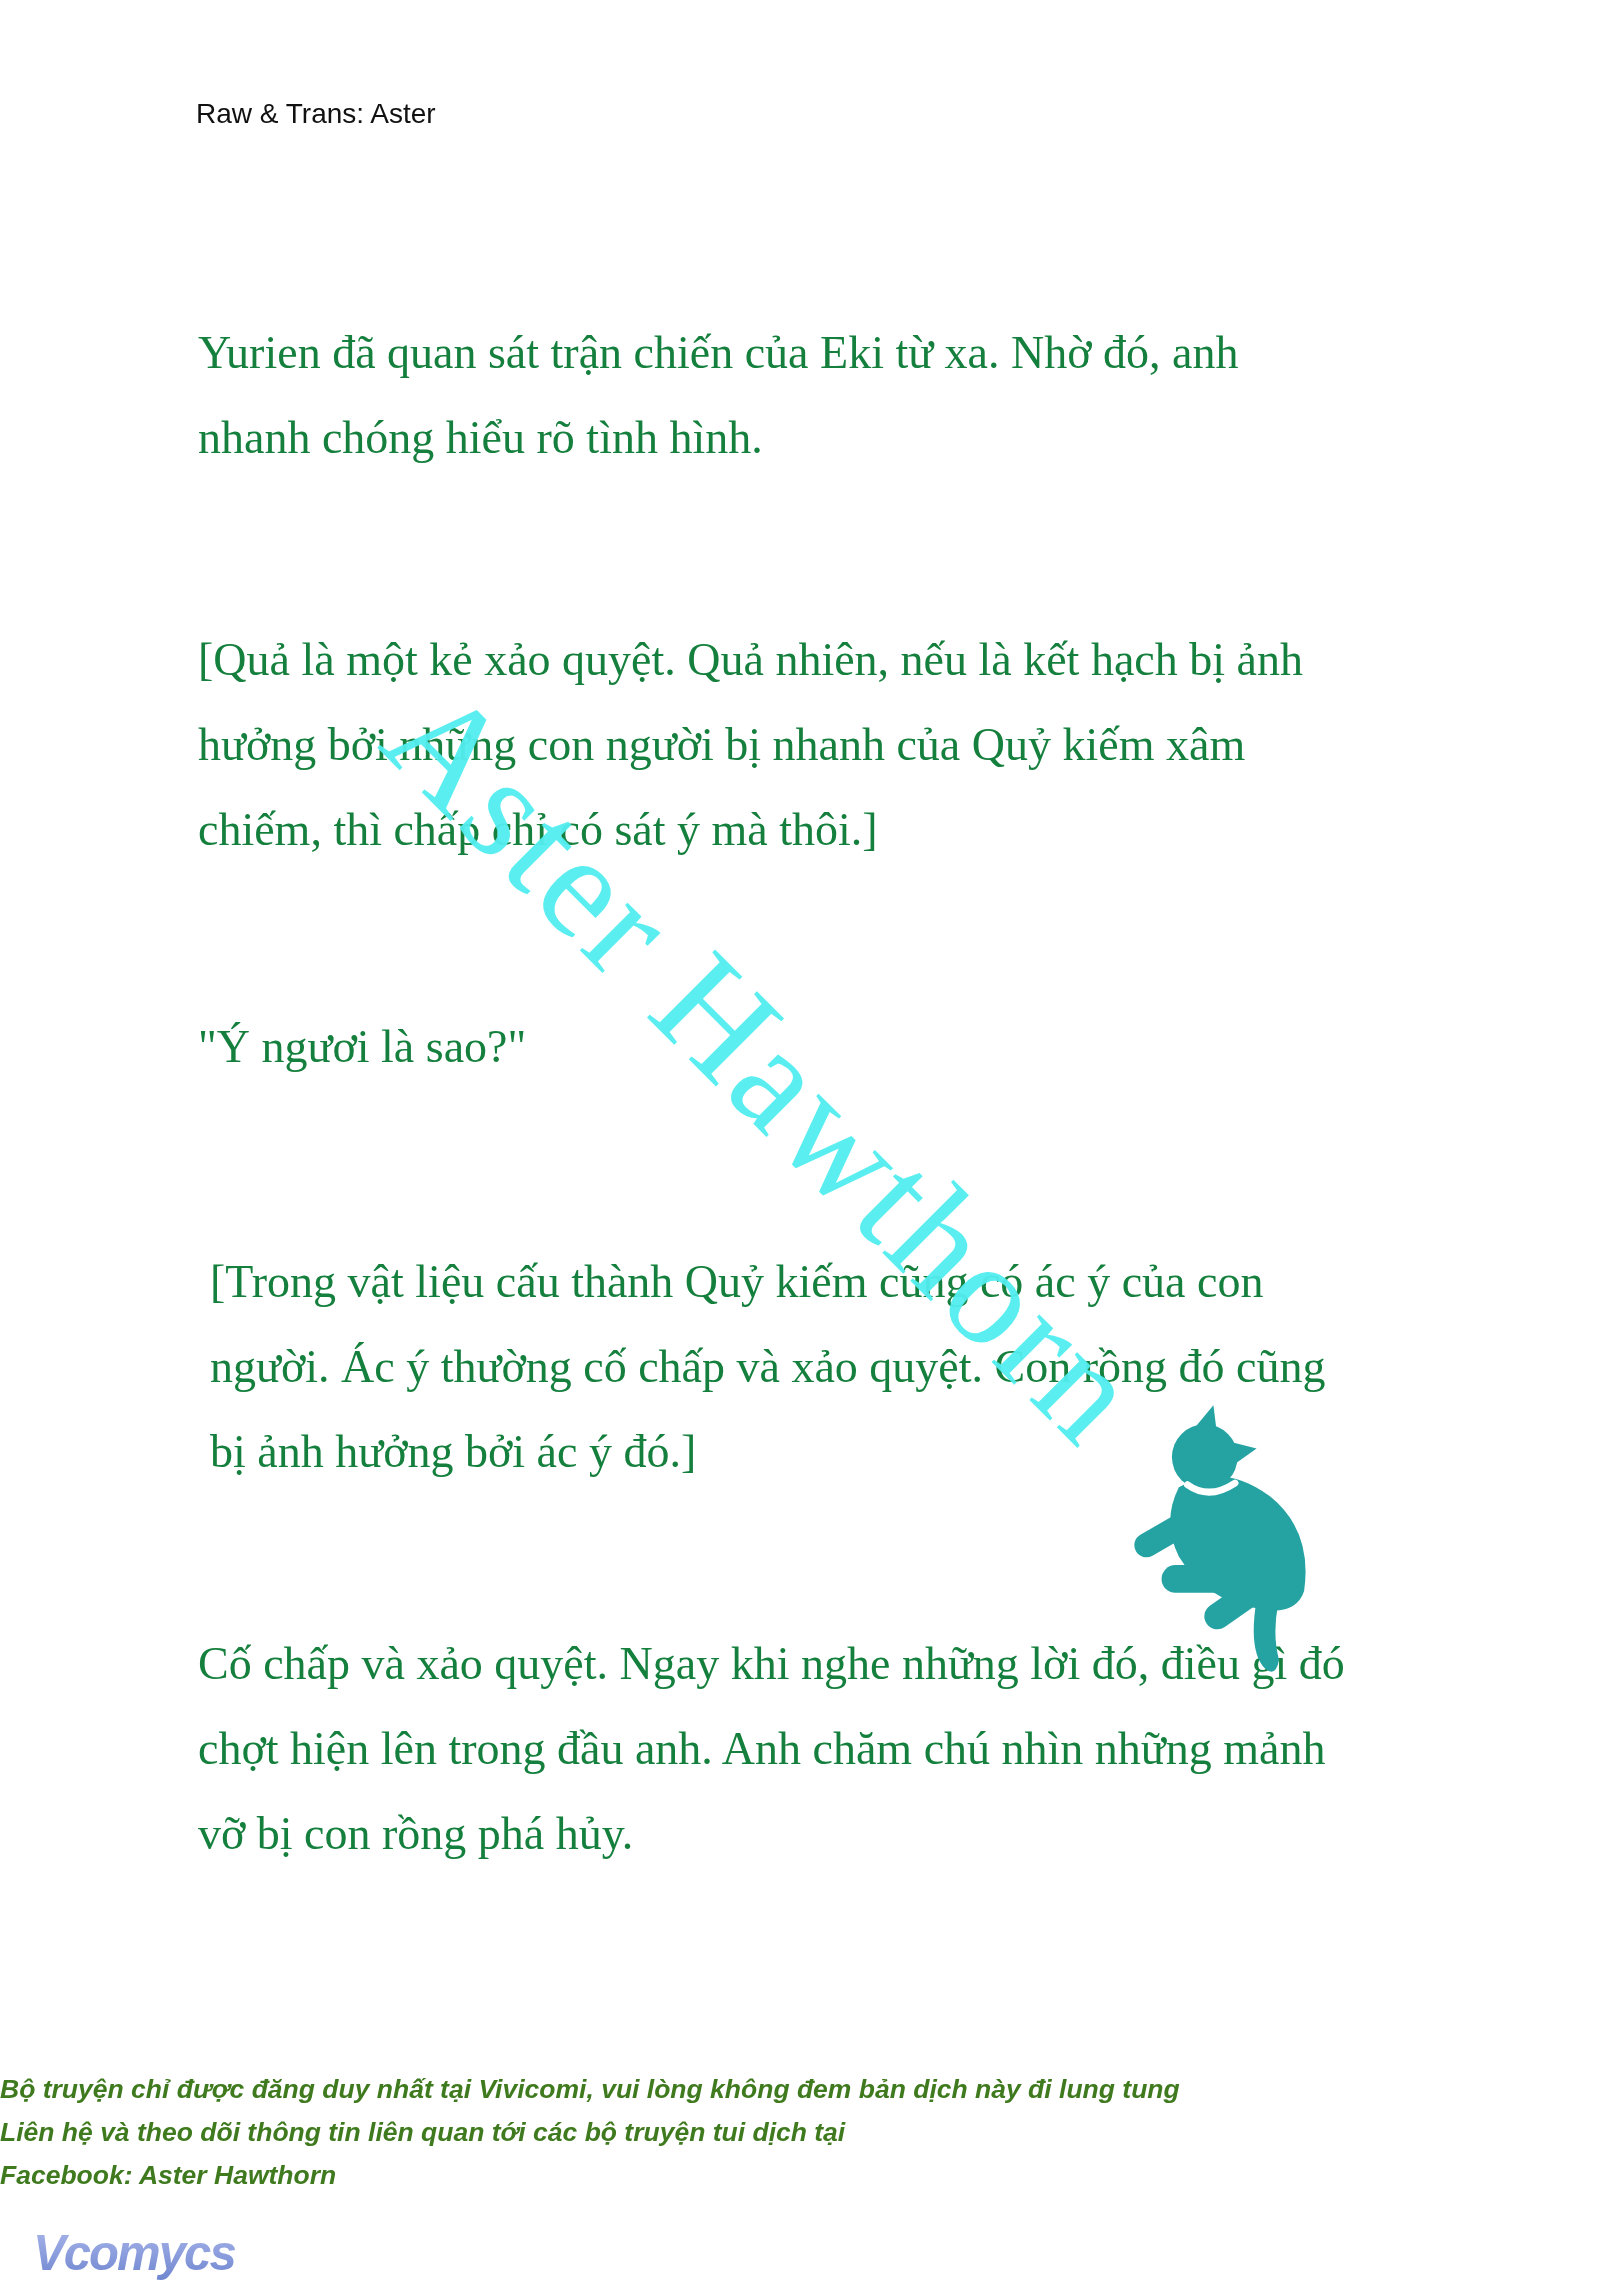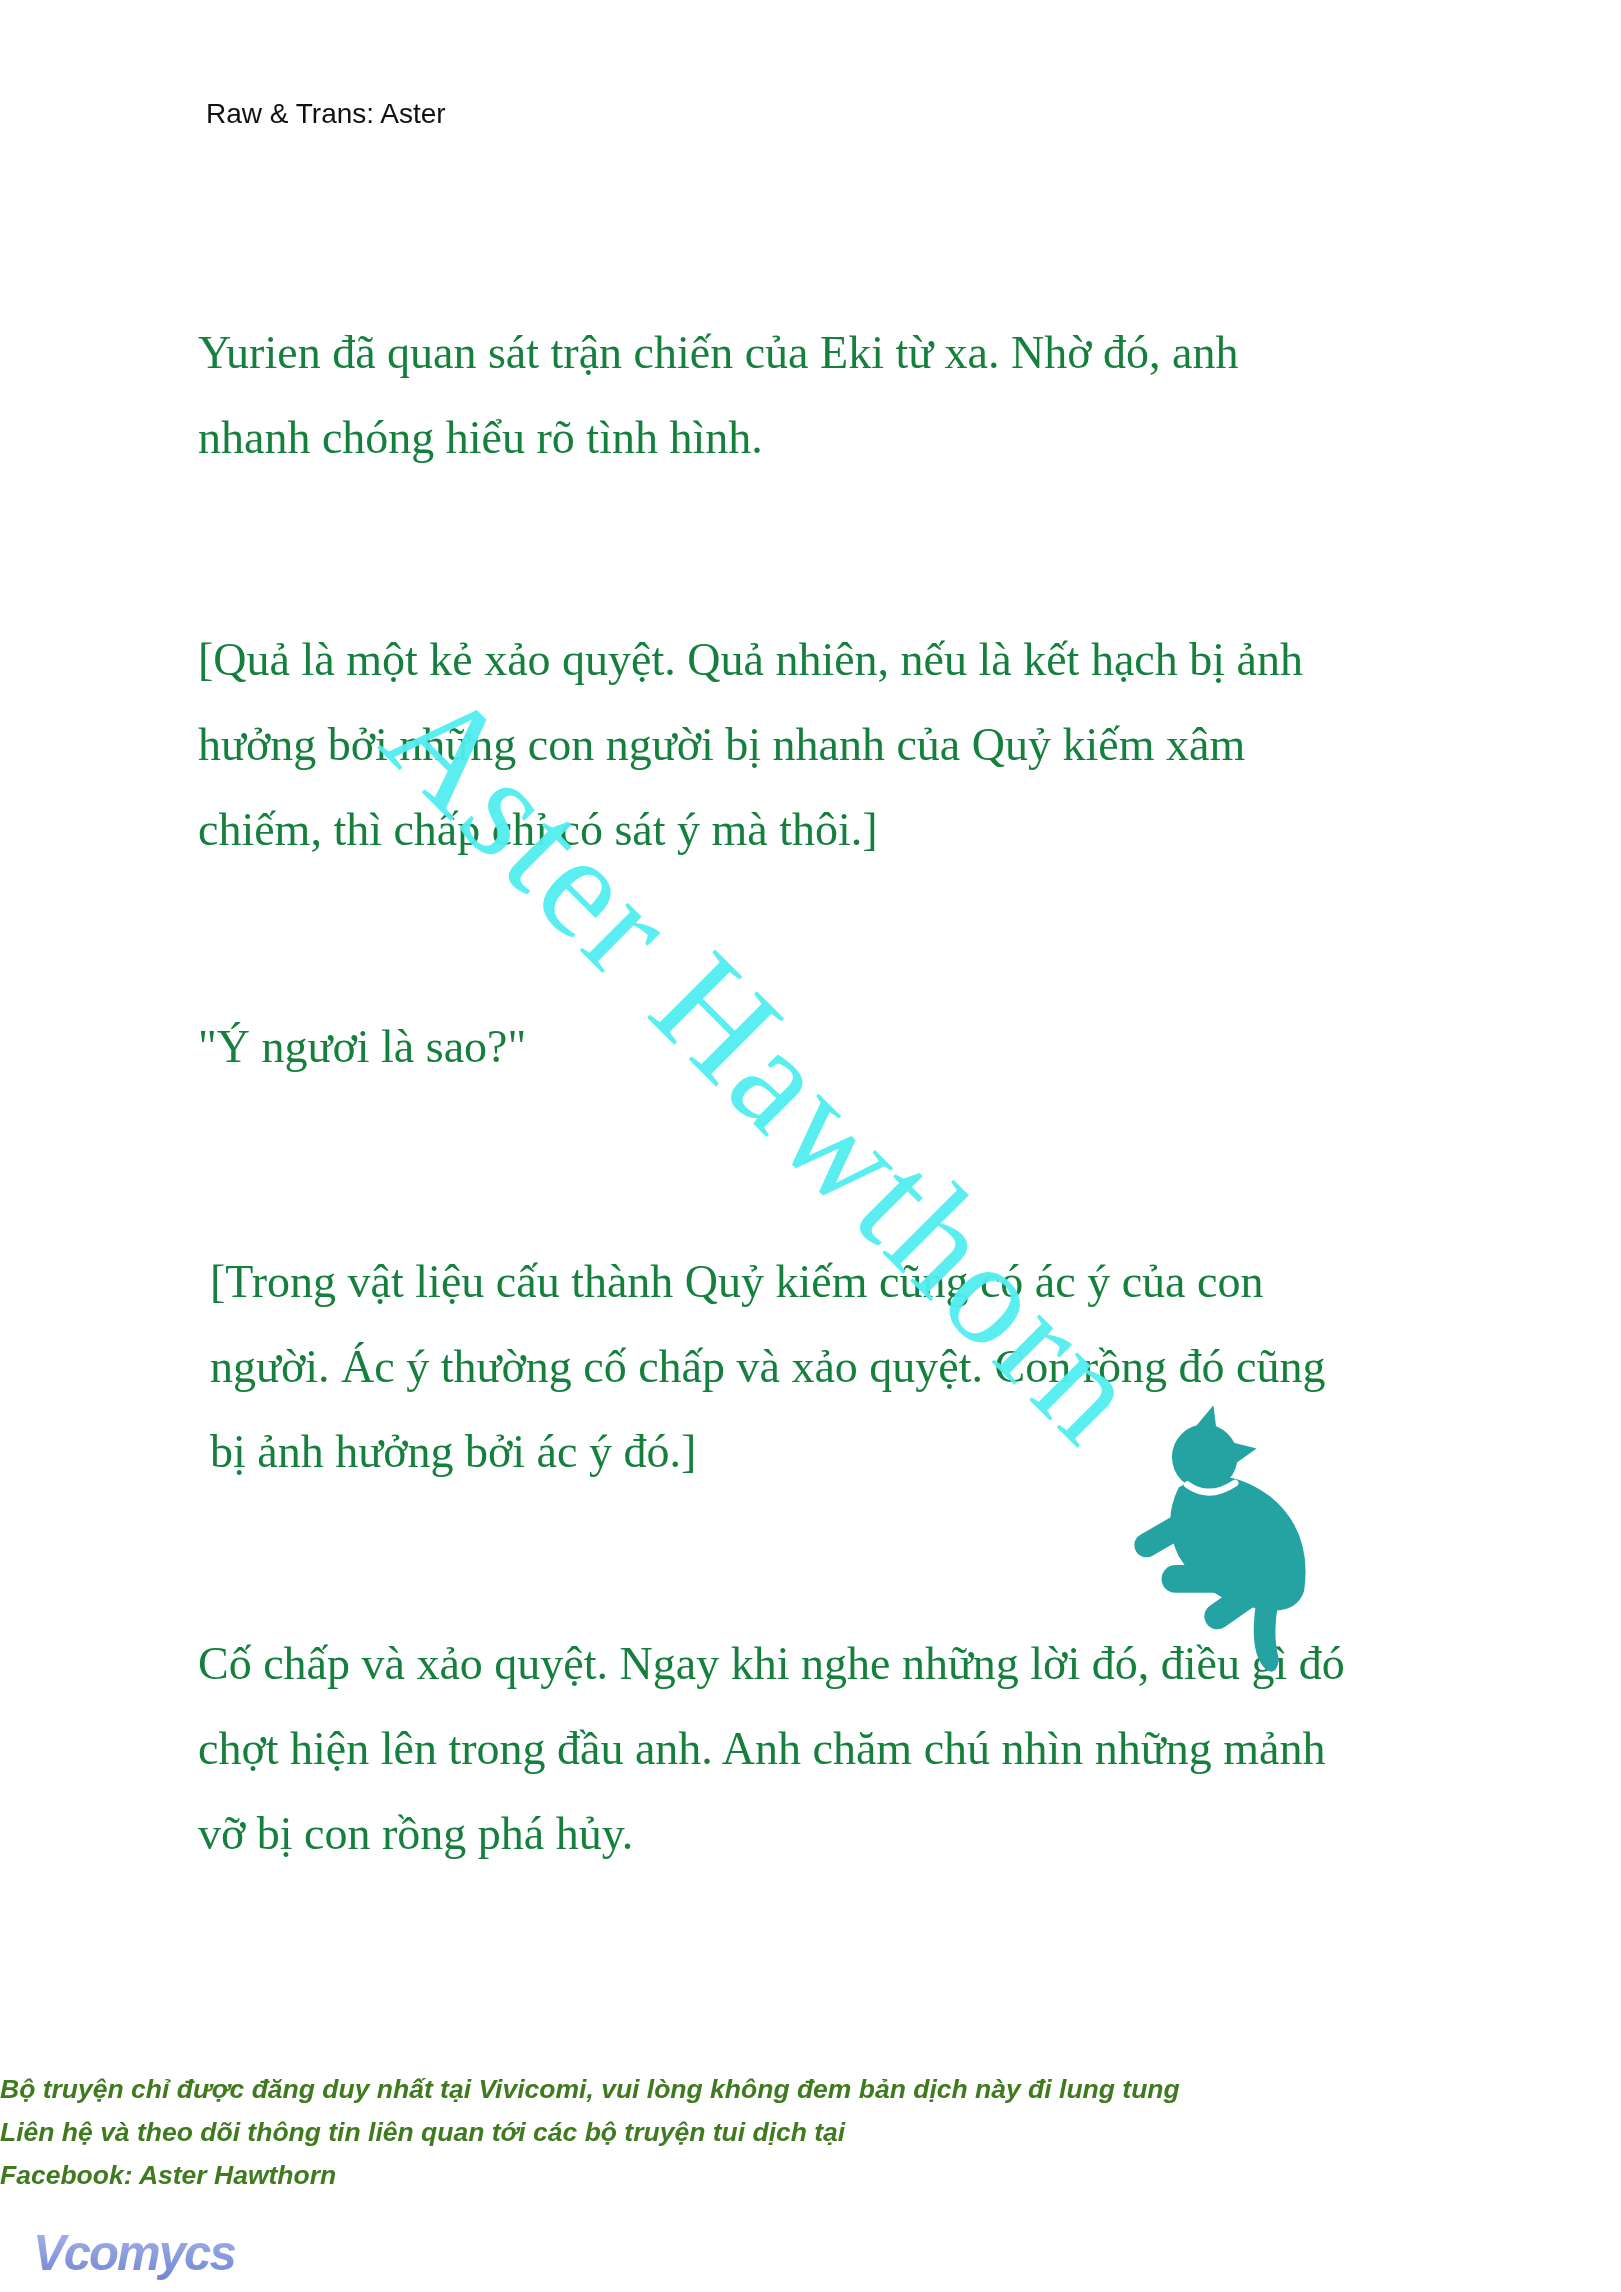--- a/index.html
+++ b/index.html
@@ -1,17 +1,17 @@
 <!DOCTYPE html>
 <html><head>
 <meta charset="utf-8">
 <style>
   html, body { margin:0; padding:0; }
   body { width:1621px; height:2293px; background:#ffffff; position:relative; overflow:hidden; }
-  .credit { position:absolute; left:206px; top:98px; font-family:"Liberation Sans", sans-serif; font-size:28px; color:#111; }
+  .credit { position:absolute; left:196px; top:98px; font-family:"Liberation Sans", sans-serif; font-size:28px; color:#111; }
   .para { position:absolute; left:198px; font-family:"Liberation Serif", serif; font-size:46px; color:#15803d; line-height:85px; margin:0; white-space:nowrap; }
   .para div { height:85px; }
   .watermark { position:absolute; left:225px; top:980px; width:1078px; transform-origin:center; transform:rotate(45deg); font-family:"Liberation Serif", serif; font-size:147px; color:#53eef0; text-align:center; white-space:nowrap; letter-spacing:3.9px; font-weight:normal; z-index:2; opacity:0.95; }
   .cat { position:absolute; left:1127px; top:1382px; width:216px; height:323px; z-index:3; }
   .footer { position:absolute; left:0; width:1621px; text-align:left; font-family:"Liberation Sans", sans-serif; font-style:italic; font-weight:bold; font-size:26.5px; color:#3f7a1e; }
   .logo { position:absolute; left:29px; top:2223px; z-index:1; }
 </style>
 </head>
 <body>
 

